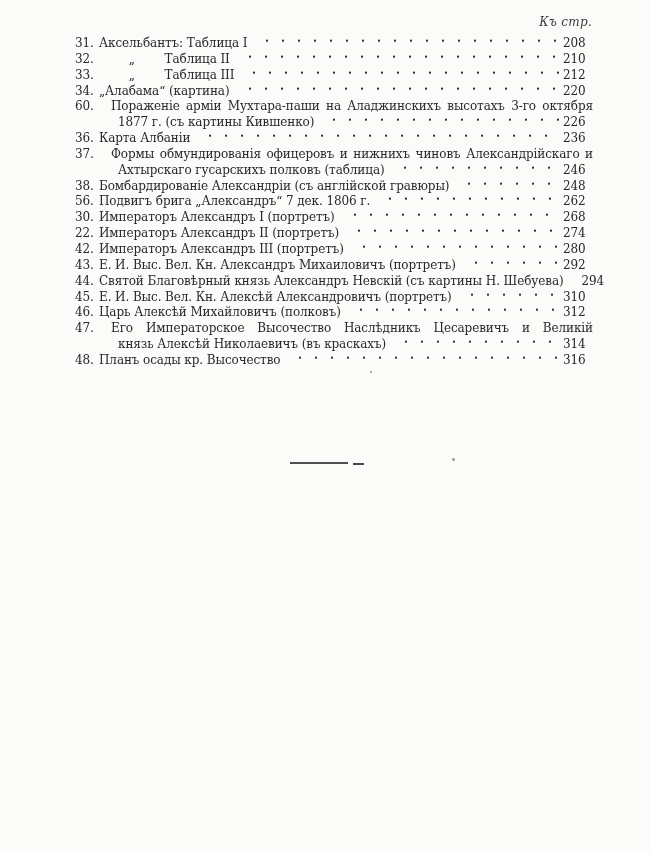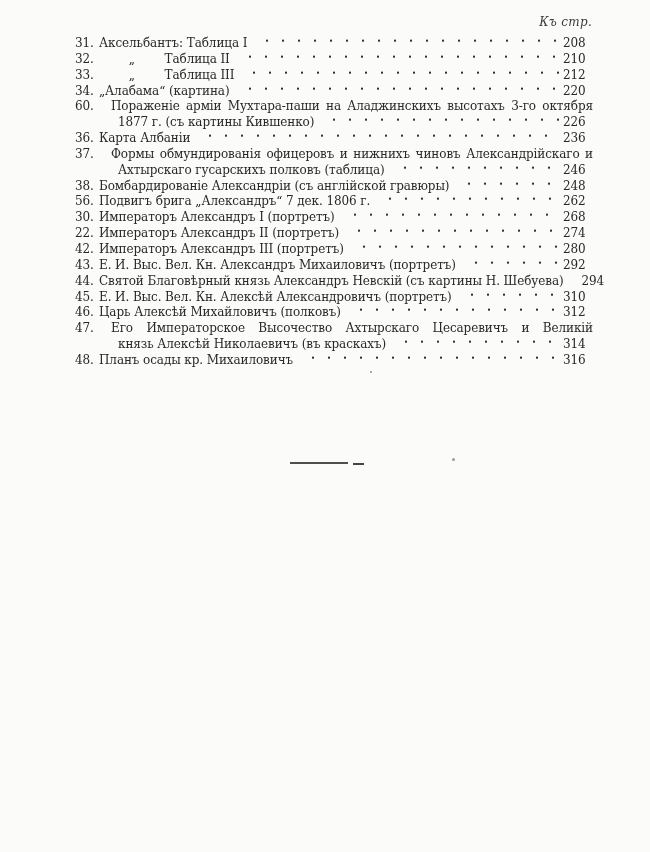--- a/index.html
+++ b/index.html
@@ -95,21 +95,21 @@
       <div class="row"><span class="indent"></span><span class="txt">Ахтырскаго гусарскихъ полковъ (таблица)</span><span class="leader"></span><span class="pg">246</span></div>
       <div class="row"><span class="num">38.</span><span class="txt">Бомбардированіе Александріи (съ англійской гравюры)</span><span class="leader"></span><span class="pg">248</span></div>
       <div class="row"><span class="num">56.</span><span class="txt">Подвигъ брига „Александръ“ 7 дек. 1806 г.</span><span class="leader"></span><span class="pg">262</span></div>
       <div class="row"><span class="num">30.</span><span class="txt">Императоръ Александръ I (портретъ)</span><span class="leader"></span><span class="pg">268</span></div>
       <div class="row"><span class="num">22.</span><span class="txt">Императоръ Александръ II (портретъ)</span><span class="leader"></span><span class="pg">274</span></div>
       <div class="row"><span class="num">42.</span><span class="txt">Императоръ Александръ III (портретъ)</span><span class="leader"></span><span class="pg">280</span></div>
       <div class="row"><span class="num">43.</span><span class="txt">Е. И. Выс. Вел. Кн. Александръ Михаиловичъ (портретъ)</span><span class="leader"></span><span class="pg">292</span></div>
       <div class="row"><span class="num">44.</span><span class="txt">Святой Благовѣрный князь Александръ Невскій (съ картины Н. Шебуева)</span><span class="leader"></span><span class="pg">294</span></div>
       <div class="row"><span class="num">45.</span><span class="txt">Е. И. Выс. Вел. Кн. Алексѣй Александровичъ (портретъ)</span><span class="leader"></span><span class="pg">310</span></div>
       <div class="row"><span class="num">46.</span><span class="txt">Царь Алексѣй Михайловичъ (полковъ)</span><span class="leader"></span><span class="pg">312</span></div>
-      <div class="row"><span class="num">47.</span><span class="txt just">Его Императорское Высочество Ахтырскаго Цесаревичъ и Великій</span></div>
+      <div class="row"><span class="num">47.</span><span class="txt just">Его Императорское Высочество Наслѣдникъ Цесаревичъ и Великій</span></div>
       <div class="row"><span class="indent"></span><span class="txt">князь Алексѣй Николаевичъ (въ краскахъ)</span><span class="leader"></span><span class="pg">314</span></div>
-      <div class="row"><span class="num">48.</span><span class="txt">Планъ осады кр. Михаиловичъ</span><span class="leader"></span><span class="pg">316</span></div>
+      <div class="row"><span class="num">48.</span><span class="txt">Планъ осады кр. Высочество</span><span class="leader"></span><span class="pg">316</span></div>
     </div>
   <div class="rule"></div>
   <div class="rule-dash"></div>
   <div class="speck speck-1"></div>
   <div class="speck speck-2"></div>
 </div>
 
 </body></html>

